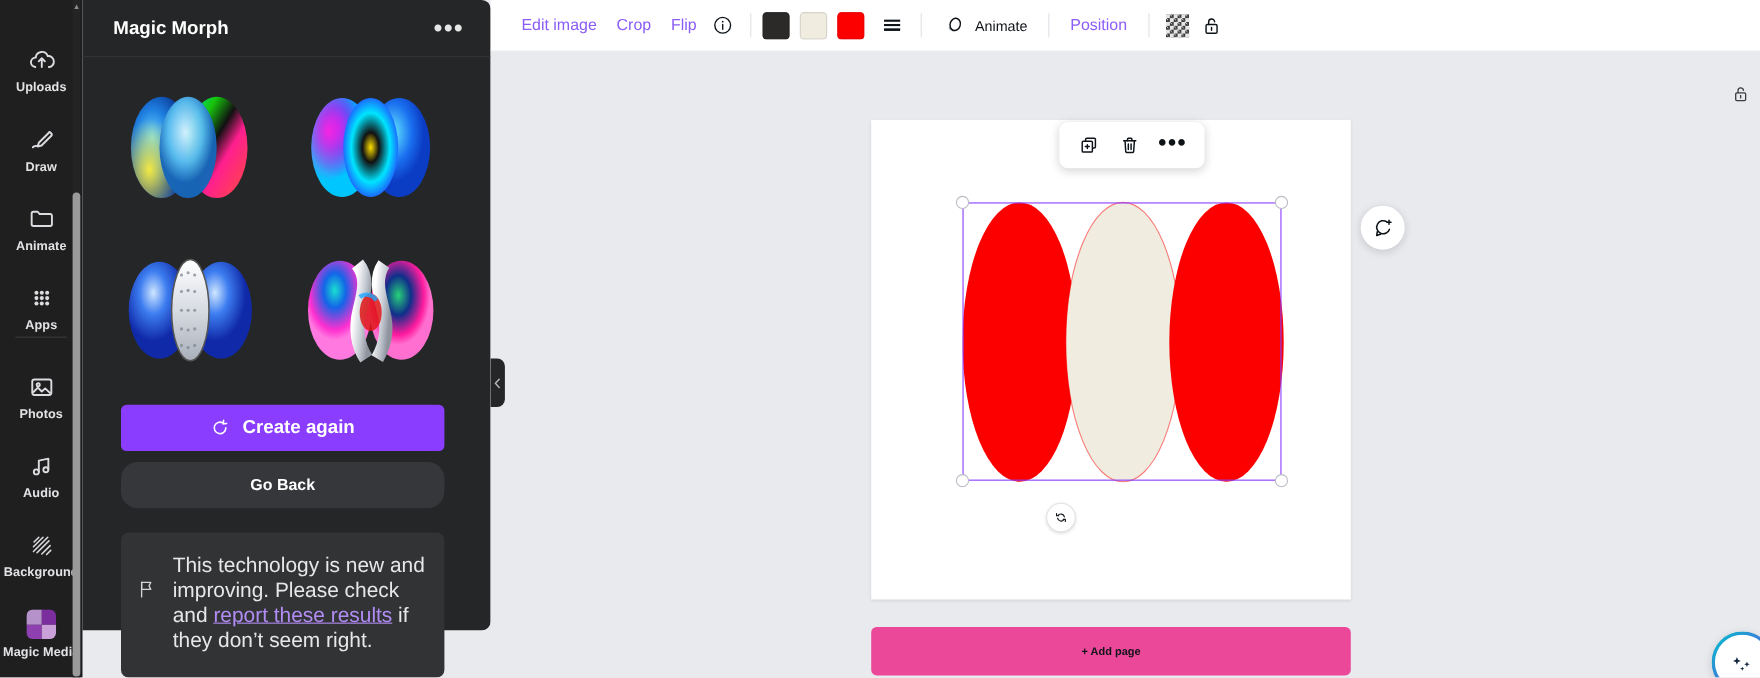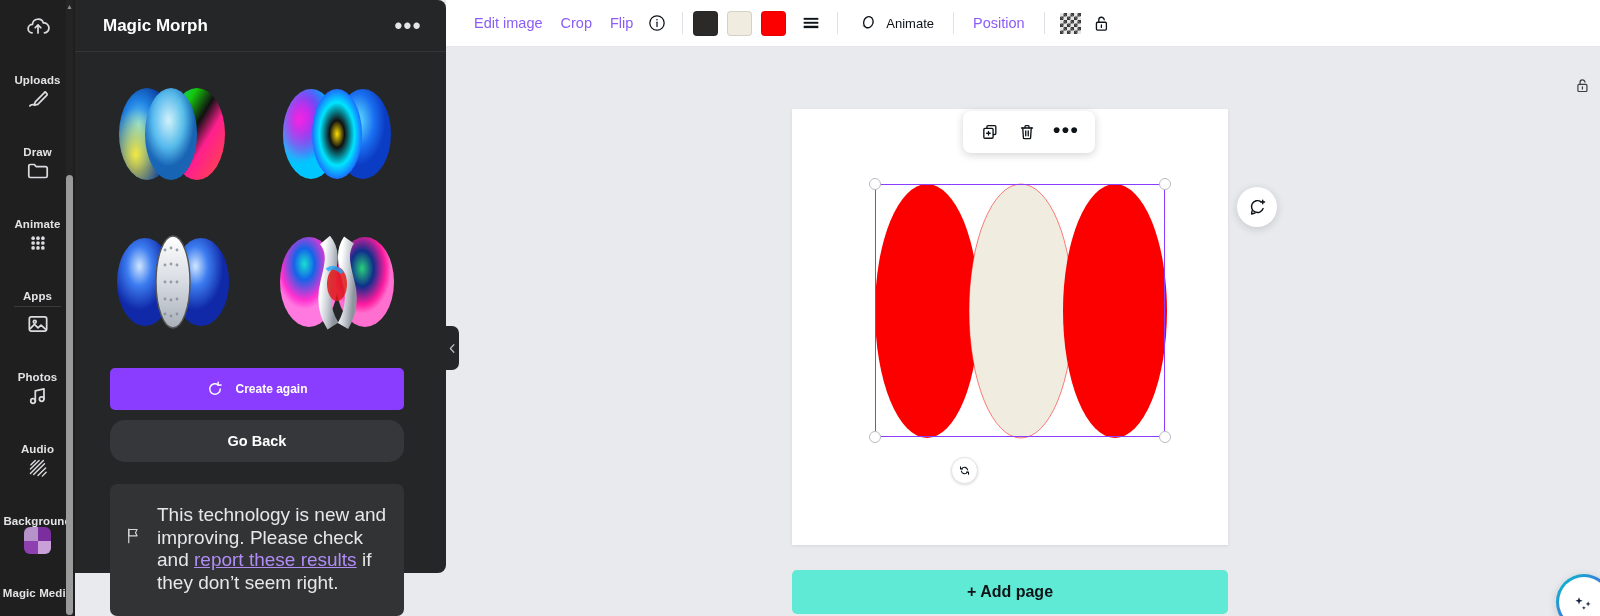--- a/index.html
+++ b/index.html
@@ -13,21 +13,21 @@
 
   
   #rail {
     position: absolute; left: 0; top: 0; width: 75px; height: 616px;
     background: #1f1f20;
     display: flex; flex-direction: column; align-items: center;
     padding-top: 14px;
   }
   .rail-item {
     width: 75px; height: 72px;
-    display: flex; flex-direction: column; align-items: center; justify-content: space-between;
+    display: flex; flex-direction: column; align-items: center; justify-content: flex-end;
     gap: 6px; cursor: pointer; position: relative;
   }
   .rail-item .ico { width: 26px; height: 26px; display: block; color: #dcdce0; }
   .rail-label {
     font-size: 11.5px; font-weight: 700; color: #e3e3e6; letter-spacing: .1px;
     white-space: nowrap;
   }
   .rail-sep {
     width: 47px; height: 1px; background: #3a3a3c; margin: 4px 0;
   }
@@ -77,21 +77,21 @@
   }
   .thumb {
     width: 128px; height: 128px; border-radius: 4px; cursor: pointer;
     position: relative; overflow: hidden; background: #252627;
   }
   .thumb svg { display:block; width:128px; height:128px; }
 
   #panel-actions { padding: 14px 32px 0 35px; }
   .btn-primary {
     width: 294px; height: 42px; border-radius: 5px; border: none;
-    background: #8b3dff; color: #fff; font-size: 12px; font-weight: 700;
+    background: #8b3dff; color: #fff; font-size: 17px; font-weight: 700;
     display: flex; align-items: center; justify-content: center; gap: 11px;
     cursor: pointer; font-family: "Liberation Sans", sans-serif;
   }
   .btn-secondary {
     width: 294px; height: 42px; border-radius: 15px; border: none;
     background: #36373a; color: #fff; font-size: 14.5px; font-weight: 700;
     margin-top: 10px; cursor: pointer; font-family: "Liberation Sans", sans-serif;
   }
   #notice {
     margin: 22px 32px 0 35px; width: 294px;
@@ -202,23 +202,23 @@
     box-shadow: 0 1px 3px rgba(0,0,0,.14);
     display: flex; align-items: center; justify-content: center;
     cursor: pointer; z-index: 4; color: #0e1318;
   }
 
   
   #artwork { position: absolute; left: 429px; top: 135px; width: 293px; height: 258px; z-index: 2; }
 
   #add-page {
     position: absolute; left: 346px; top: 523px; width: 436px; height: 44px;
-    background: #5eead4; border-radius: 5px; border: none;
+    background: #ec4899; border-radius: 5px; border: none;
     display: flex; align-items: center; justify-content: center;
-    font-size: 16px; font-weight: 700; color: #0e1318; cursor: pointer;
+    font-size: 10px; font-weight: 700; color: #0e1318; cursor: pointer;
     font-family: "Liberation Sans", sans-serif;
   }
 
   #comment-btn {
     position: absolute; left: 791px; top: 140px;
     width: 40px; height: 40px; border-radius: 50%; background: #fff;
     box-shadow: 0 2px 8px rgba(14,19,24,.16);
     display: flex; align-items: center; justify-content: center;
     cursor: pointer; color: #0e1318; z-index: 4;
   }

